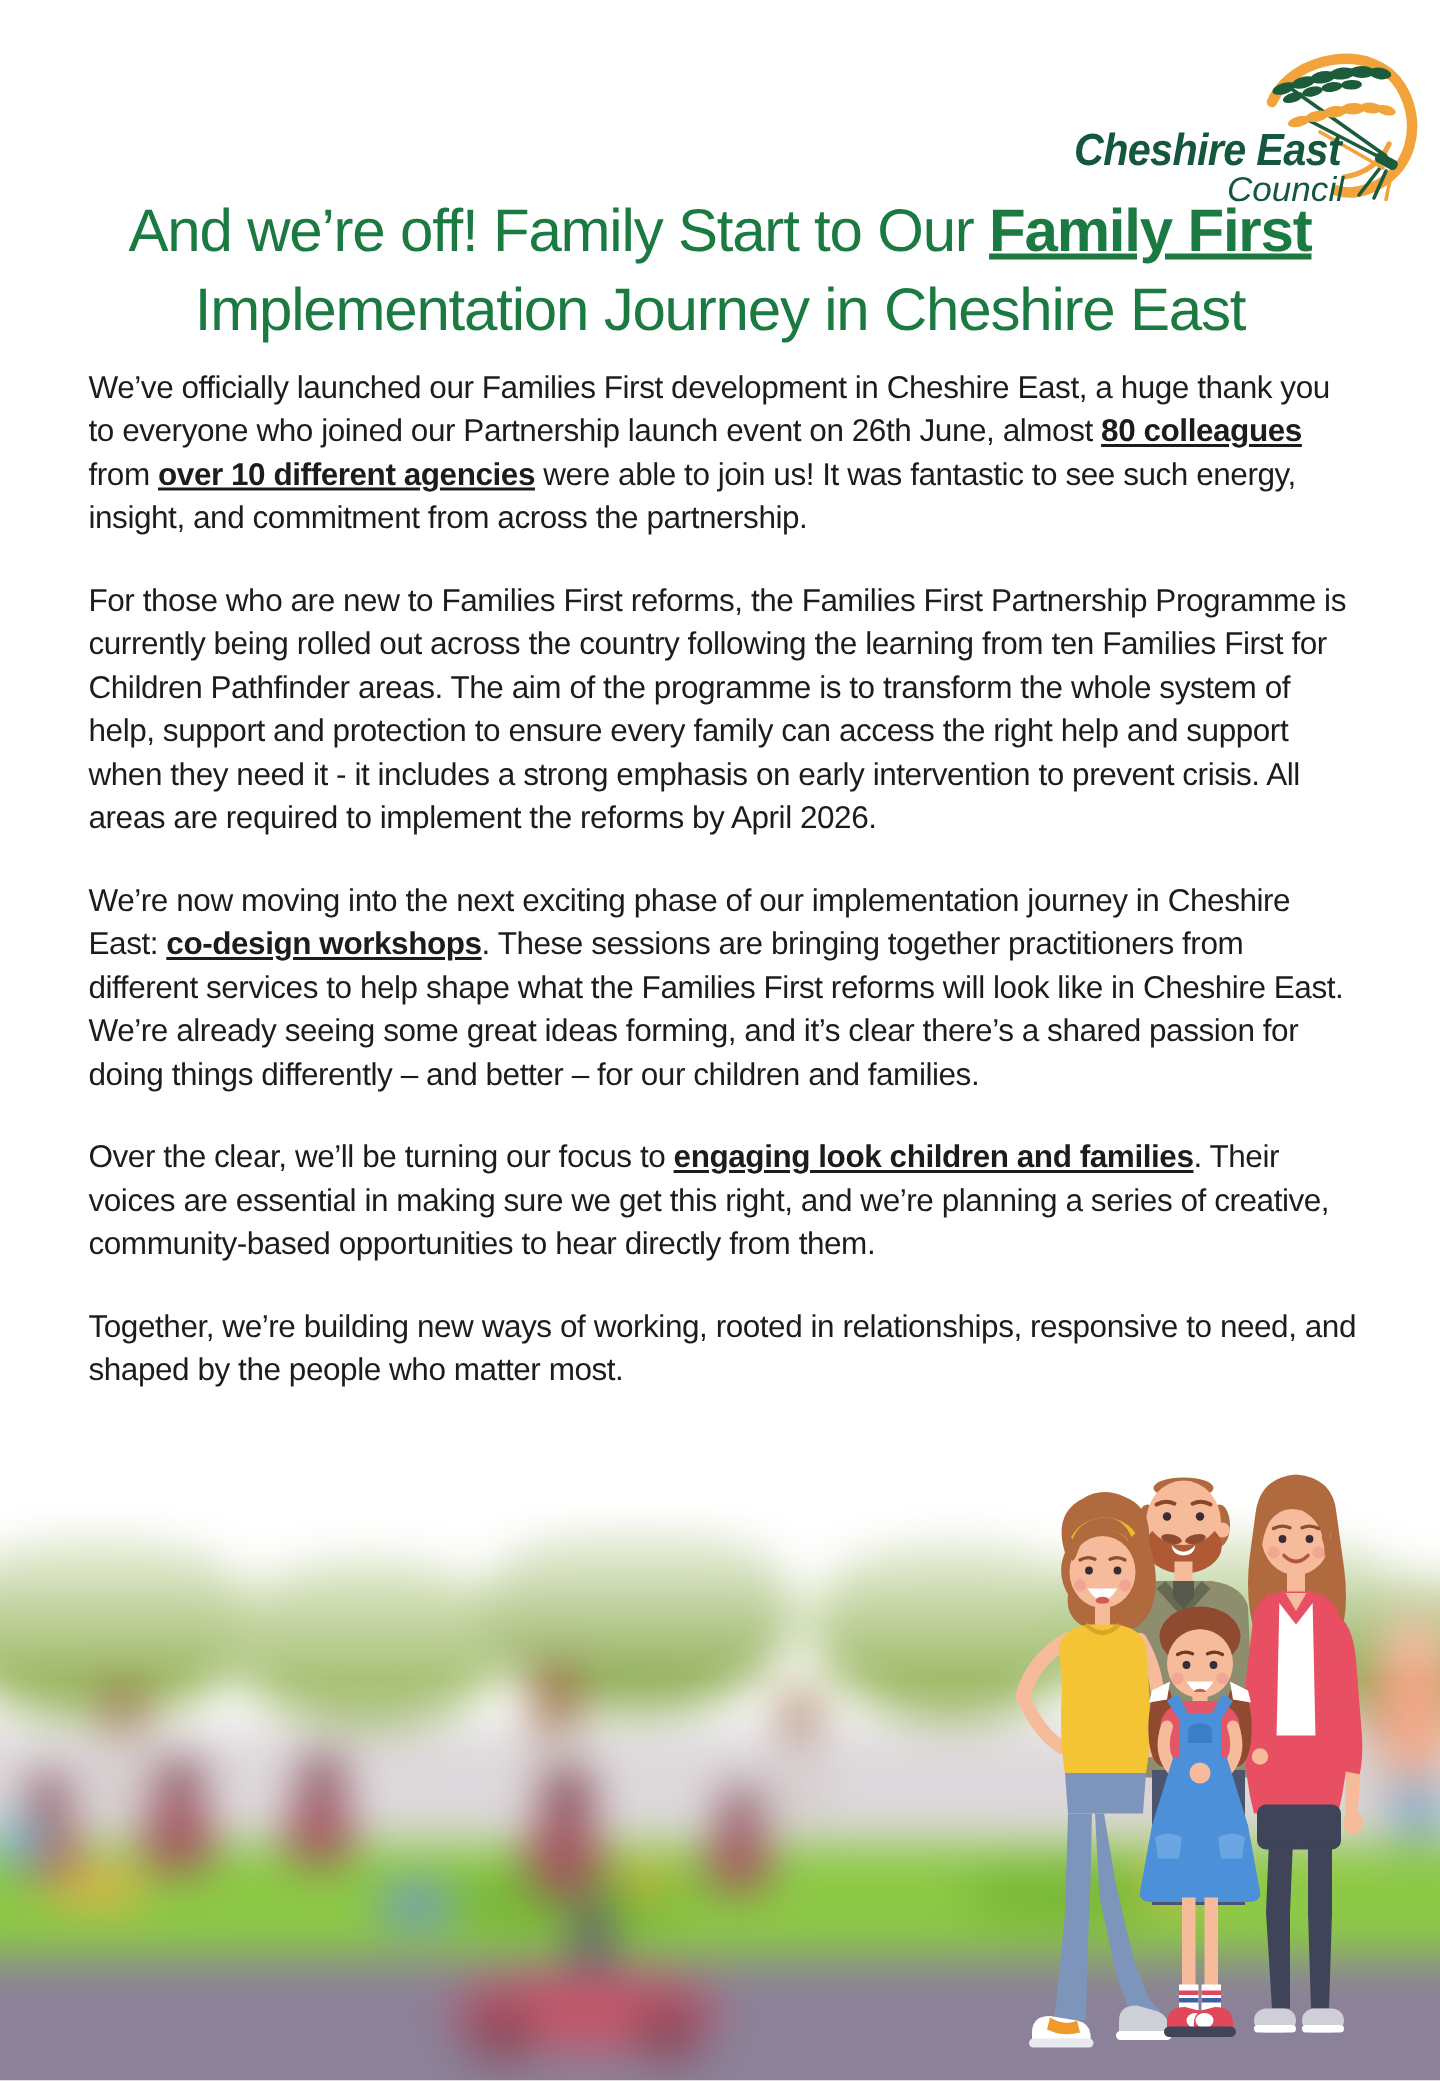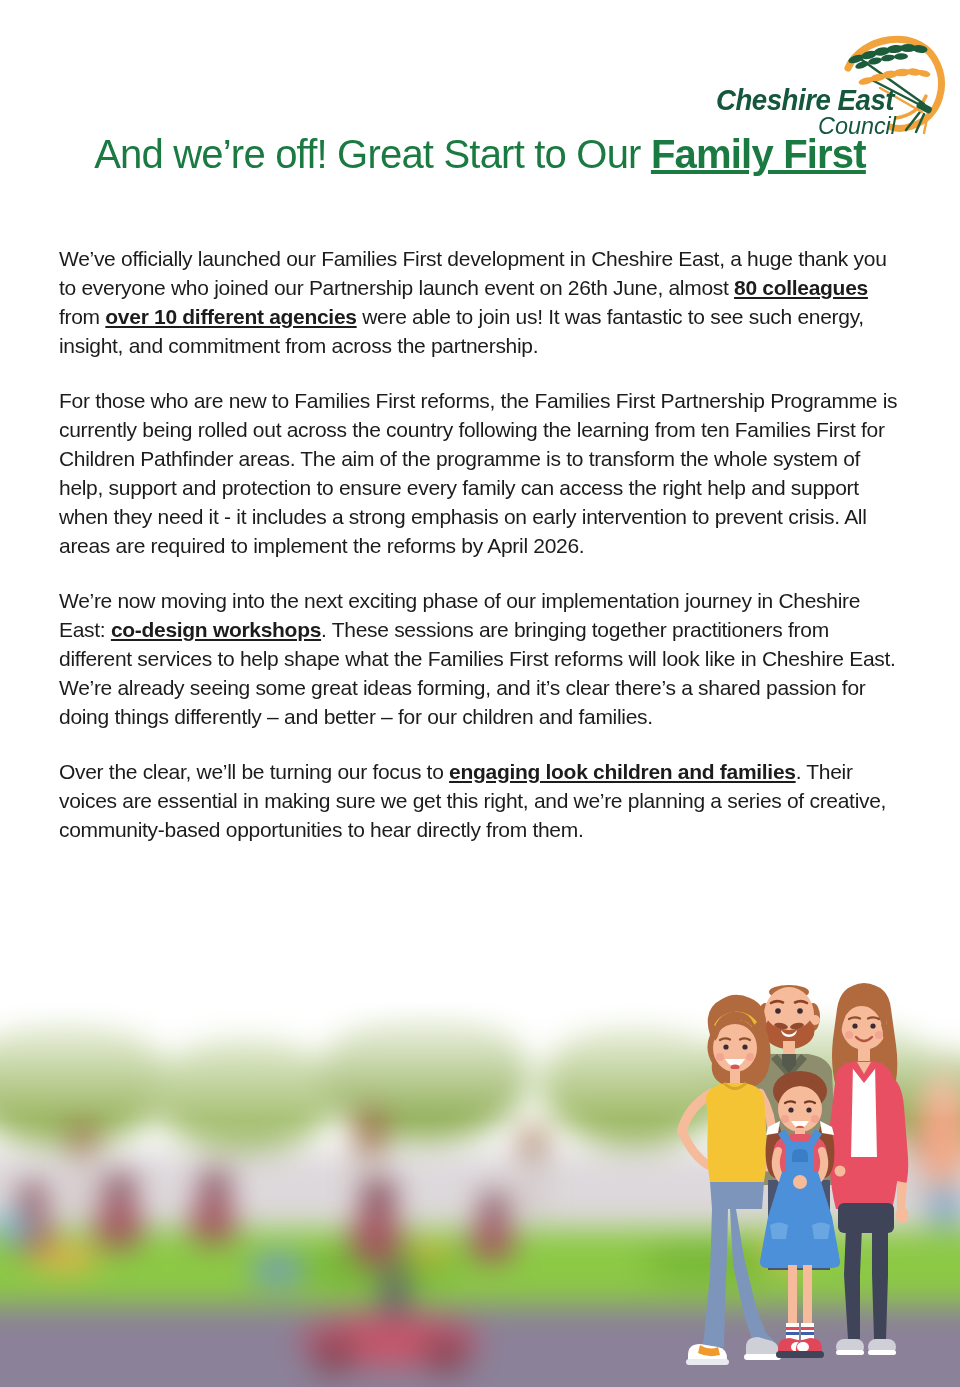--- a/index.html
+++ b/index.html
@@ -88,28 +88,30 @@
           <ellipse cx="86" cy="44" rx="7.4" ry="3.6" transform="rotate(6 86 44)"></ellipse>
           <ellipse cx="96" cy="45.5" rx="6.6" ry="3.2" transform="rotate(14 96 45.5)"></ellipse>
         </g>
       </g>
       <text x="0" y="82" class="logo-green" font-style="italic" font-weight="bold" font-size="30" letter-spacing="-0.5" textLength="178" lengthAdjust="spacingAndGlyphs">Cheshire East</text>
       <text x="180" y="106" text-anchor="end" class="logo-green" font-style="italic" font-size="23" textLength="78" lengthAdjust="spacingAndGlyphs">Council</text>
     </svg>
   </div>
 
   <h1 class="headline" style="margin:0;">
-    <span><span class="run">And we’re off! Great Start to Our </span><span class="run bold">Family First</span></span><br>
+    <span><span class="run">And we’re off! Family Start to Our </span><span class="run bold">Family First</span></span><br>
+    <span>Implementation Journey in Cheshire East</span>
   </h1>
 
   <div class="body-copy">
     <p><span class="run">We’ve officially launched our Families First development in Cheshire East, a huge thank you to everyone who joined our Partnership launch event on 26th June, almost </span><span class="run bold">80 colleagues</span><span class="run"> from </span><span class="run bold">over 10 different agencies</span><span class="run"> were able to join us! It was fantastic to see such energy, insight, and commitment from across the partnership.</span></p>
     <p><span class="run">For those who are new to Families First reforms, the Families First Partnership Programme is currently being rolled out across the country following the learning from ten Families First for Children Pathfinder areas.  The aim of the programme is to transform the whole system of help, support and protection to ensure every family can access the right help and support when they need it - it includes a strong emphasis on early intervention to prevent crisis. All areas are required to implement the reforms by April 2026.</span></p>
     <p><span class="run">We’re now moving into the next exciting phase of our implementation journey in Cheshire East: </span><span class="run bold">co-design workshops</span><span class="run">. These sessions are bringing together practitioners from different services to help shape what the Families First reforms will look like in Cheshire East. We’re already seeing some great ideas forming, and it’s clear there’s a shared passion for doing things differently – and better – for our children and families.</span></p>
     <p><span class="run">Over the clear, we’ll be turning our focus to </span><span class="run bold">engaging look children and families</span><span class="run">. Their voices are essential in making sure we get this right, and we’re planning a series of creative, community-based opportunities to hear directly from them.</span></p>
+    <p><span class="run">Together, we’re building new ways of working, rooted in relationships, responsive to need, and shaped by the people who matter most.</span></p>
   </div>
 
   <div class="scene">
     <div class="blur-layer">
 
       <div class="blob" style="left:-40px;top:55px;width:210px;height:135px;background:#9cb763;"></div>
       <div class="blob" style="left:150px;top:75px;width:190px;height:120px;background:#a8c176;"></div>
       <div class="blob" style="left:320px;top:45px;width:210px;height:140px;background:#94b15c;"></div>
       <div class="blob" style="left:540px;top:60px;width:190px;height:130px;background:#9fba68;"></div>
       <div class="blob" style="left:700px;top:48px;width:240px;height:140px;background:#97b660;"></div>

